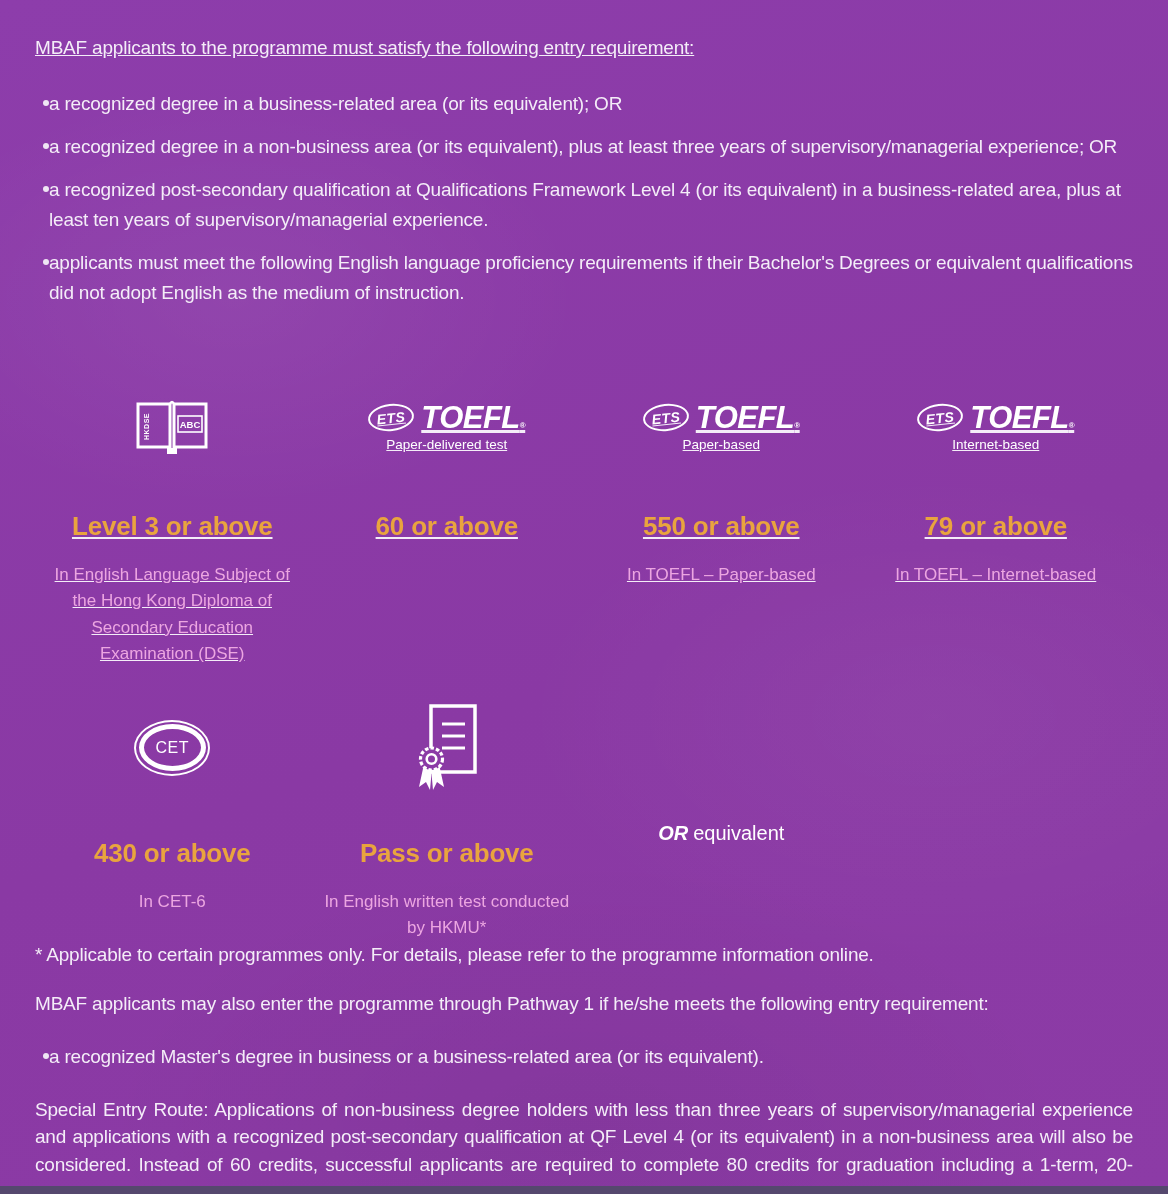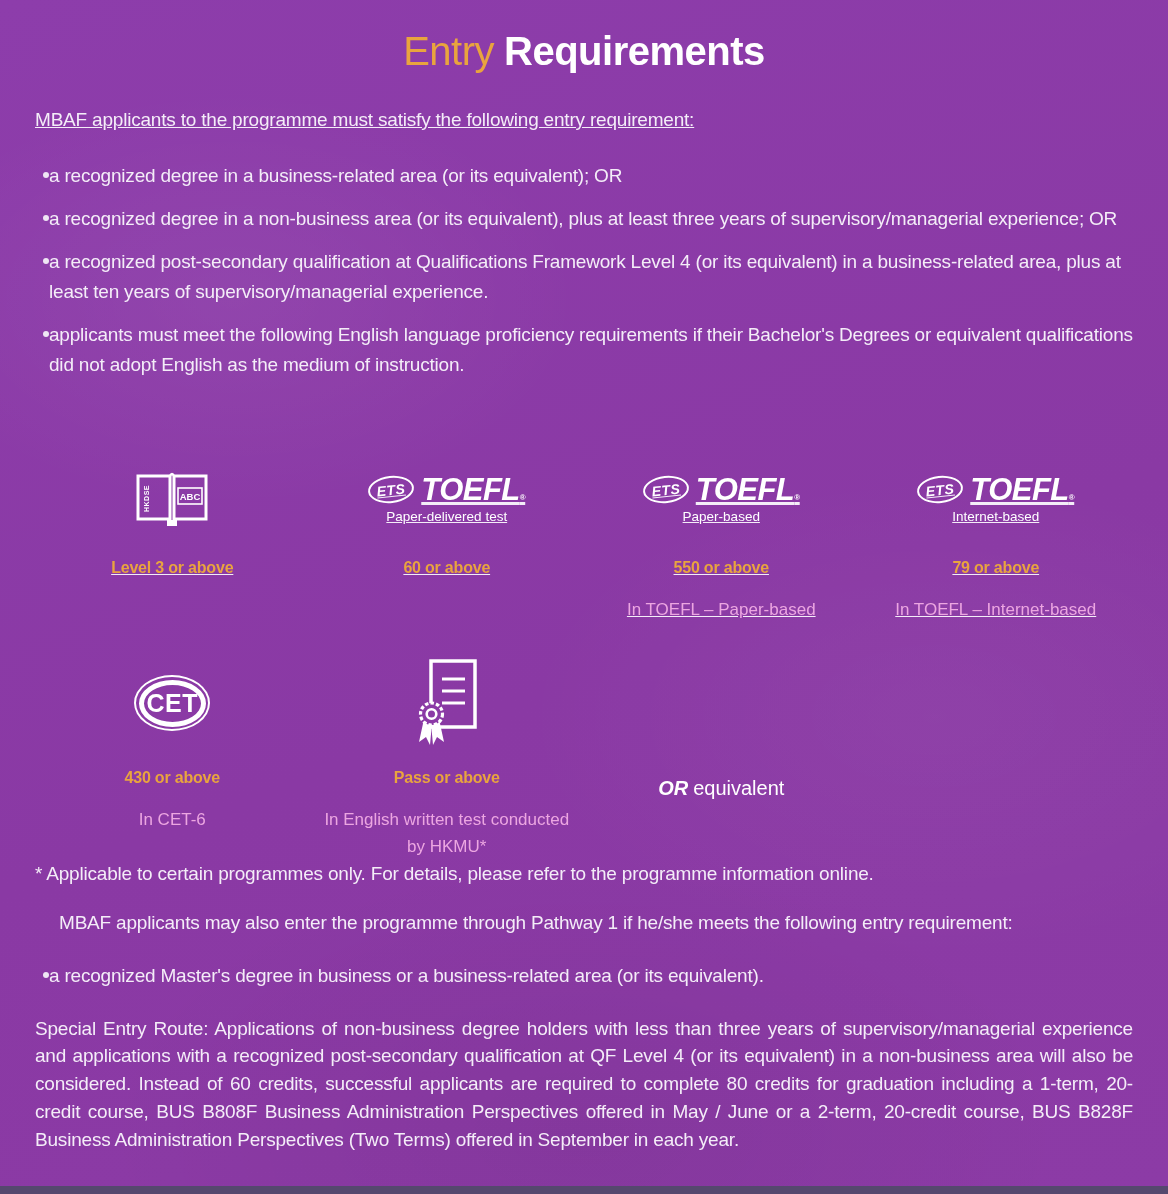--- a/index.html
+++ b/index.html
@@ -70,22 +70,22 @@
   .cell{ text-align:center; padding:0 8px; }
   .icon-area{
     height:80px;
     display:flex;
     flex-direction:column;
     align-items:center;
     justify-content:center;
   }
   .grid.row2 .icon-area{ height:92px; }
   .score{
-    margin-top:20px;
-    font-size:16px;
+    margin-top:44px;
+    font-size:26px;
     font-weight:700;
     color:#e9a43e;
     letter-spacing:-0.2px;
   }
   .caption{
     margin-top:20px;
     font-size:17px;
     line-height:1.55;
     color:#eca6e1;
     padding:0 6px;
@@ -122,48 +122,45 @@
 
   .cet-outer{
     width:76px; height:56px;
     border:2.5px solid #fff; border-radius:50%;
     padding:2.5px; margin:0 auto;
   }
   .cet-inner{
     width:100%; height:100%;
     border:5px solid #fff; border-radius:50%;
     display:flex; align-items:center; justify-content:center;
-    color:#fff; font-weight:700; font-size:25px; letter-spacing:0.5px;
+    color:#fff; font-weight:400; font-size:16px; letter-spacing:0.5px;
   }
 
   
   .footnote{ }
-  .pathway{ margin-top:20px;margin-left:24px; }
+  .pathway{ margin-top:20px; }
   .bullet-single{ list-style:none; margin-top:24px; }
   .special{
     margin-top:24px;
     text-align:justify;
     line-height:1.46;
   }
   .bottom-bar{
     position:absolute;
     left:0; bottom:0;
     width:100%; height:8px;
     background:#55486e;
   }
 </style>
 </head>
 <body>
 
 <div class="page">
   <div class="content">
 
-    <h1 class="title">
-      <span class="hl">Entry</span><span class="rest">Requirements</span>
-    </h1>
 
     <p class="para intro">MBAF applicants to the programme must satisfy the following entry requirement:</p>
 
     <ul class="bullet-list">
       <li>
         <span class="dot"></span>
         <span>a recognized degree in a business-related area (or its equivalent); OR</span>
       </li>
       <li>
         <span class="dot"></span>
@@ -187,20 +184,21 @@
             <path d="M8,7 L40,7 L40,50 L8,50 Z" fill="none" stroke="#fff" stroke-width="3"></path>
             <path d="M44,7 L76,7 L76,50 L44,50 Z" fill="none" stroke="#fff" stroke-width="3"></path>
             <path d="M40,7 Q42,3 44,7" fill="none" stroke="#fff" stroke-width="2.5"></path>
             <rect x="37" y="51" width="10" height="6" fill="#fff"></rect>
             <text transform="translate(19,43) rotate(-90)" font-size="7" font-weight="bold" fill="#fff" letter-spacing="0.5" font-family="Liberation Sans, sans-serif">HKDSE</text>
             <rect x="48" y="19" width="24" height="16" fill="none" stroke="#fff" stroke-width="1.6"></rect>
             <text x="60" y="31" text-anchor="middle" font-size="9.5" font-weight="bold" fill="#fff" font-family="Liberation Sans, sans-serif">ABC</text>
           </svg>
         </div>
         <div class="score">Level 3 or above</div>
+        <div class="caption">In English Language Subject of the Hong Kong Diploma of Secondary Education Examination (DSE)</div>
       </div>
 
       <div class="cell">
         <div class="icon-area">
           <div class="toefl-logo">
             <span class="ets-oval">ETS</span>
             <span class="toefl-word"><span>TOEFL</span><span class="toefl-reg">®</span></span>
           </div>
           <div class="toefl-sub">Paper-delivered test</div>
         </div>

